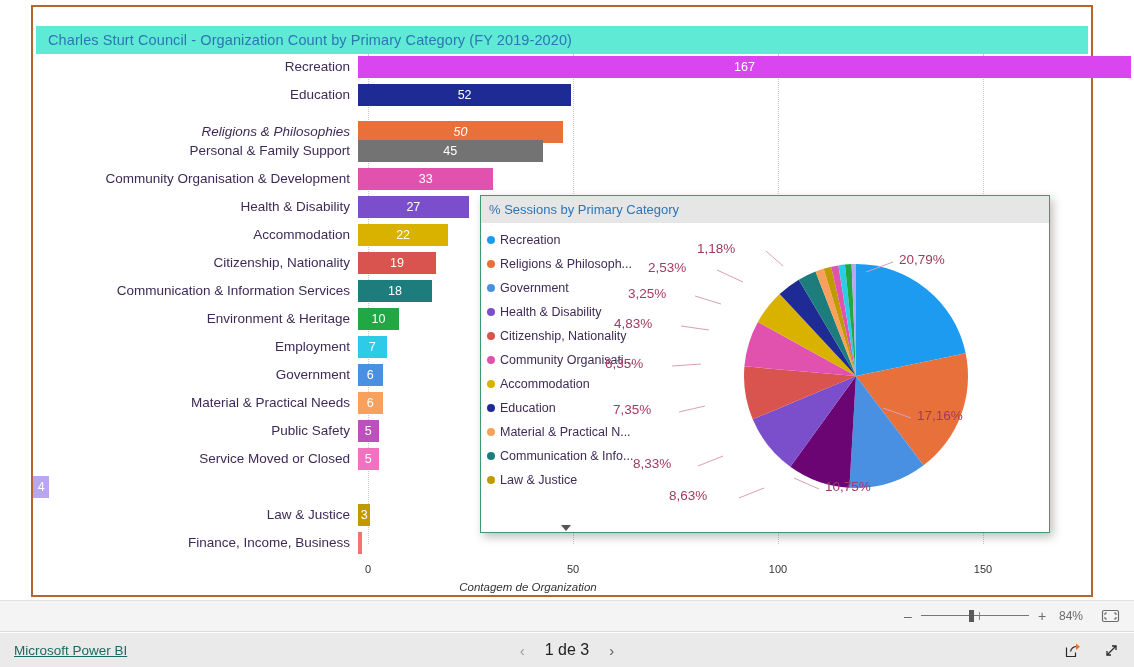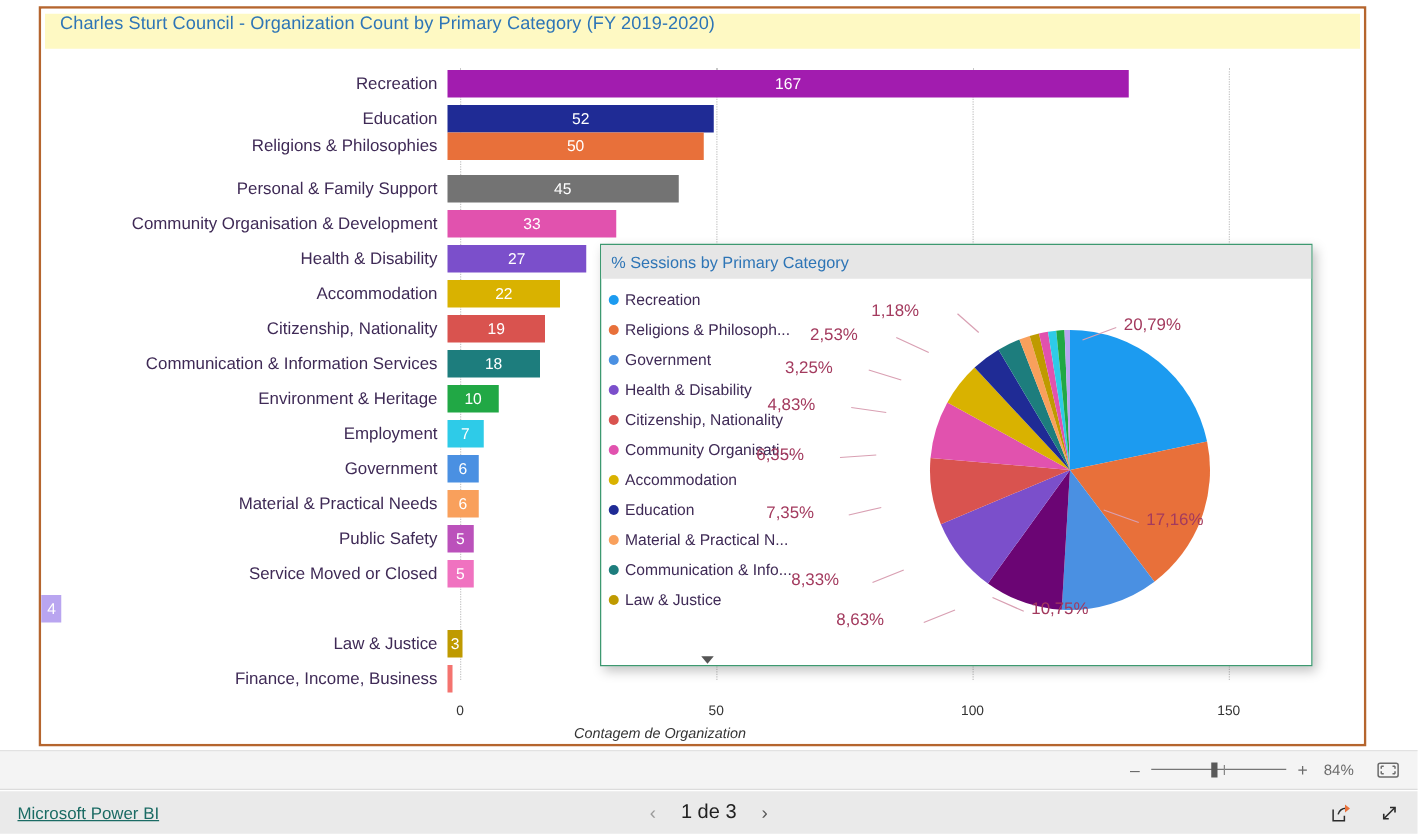--- a/index.html
+++ b/index.html
@@ -23,24 +23,24 @@
 
   
   #bar-visual {
     position: absolute;
     left: 0; top: 0;
     width: 1058px; height: 588px;
     background: #ffffff;
   }
   #bar-visual-header {
     position: absolute;
-    left: 3px; top: 4px;
+    left: 3px; top: 19px;
     width: 1052px; height: 28px;
-    background: #fef9c3;
-    display: flex; align-items: flex-start;
+    background: #5eead4;
+    display: flex; align-items: center;
   }
   #bar-visual-title {
     font-size: 14.5px;
     color: #2e75b6;
     padding-left: 12px;
     letter-spacing: 0.1px;
     white-space: nowrap;
   }
 
   #plot-area {
@@ -292,34 +292,34 @@
 
     <div id="plot-area">
 
     <div class="gridline" style="left: 335px;"></div>
         <div class="gridline" style="left: 540px;"></div>
         <div class="gridline" style="left: 745px;"></div>
         <div class="gridline" style="left: 950px;"></div>
         <div class="bar-row" style="top: 6px;">
           <div class="bar-label">Recreation</div>
           <div class="bar-track">
-            <div class="bar-rect" style="width: 545px; background: #a21caf; align-items: center;">
+            <div class="bar-rect" style="width: 773px; background: #d946ef; align-items: center;">
               <span class="bar-value">167</span>
             </div>
           </div>
         </div>
         <div class="bar-row" style="top: 34px;">
           <div class="bar-label">Education</div>
           <div class="bar-track">
             <div class="bar-rect" style="width: 213.2px; background: rgb(31, 43, 149);">
               <span class="bar-value">52</span>
             </div>
           </div>
         </div>
-        <div class="bar-row" style="top: 56px;">
+        <div class="bar-row" style="top: 71px; font-style: italic;">
           <div class="bar-label">Religions &amp; Philosophies</div>
           <div class="bar-track">
             <div class="bar-rect" style="width: 205px; background: rgb(232, 112, 58);">
               <span class="bar-value">50</span>
             </div>
           </div>
         </div>
         <div class="bar-row" style="top: 90px; align-items: flex-end;">
           <div class="bar-label">Personal &amp; Family Support</div>
           <div class="bar-track">

